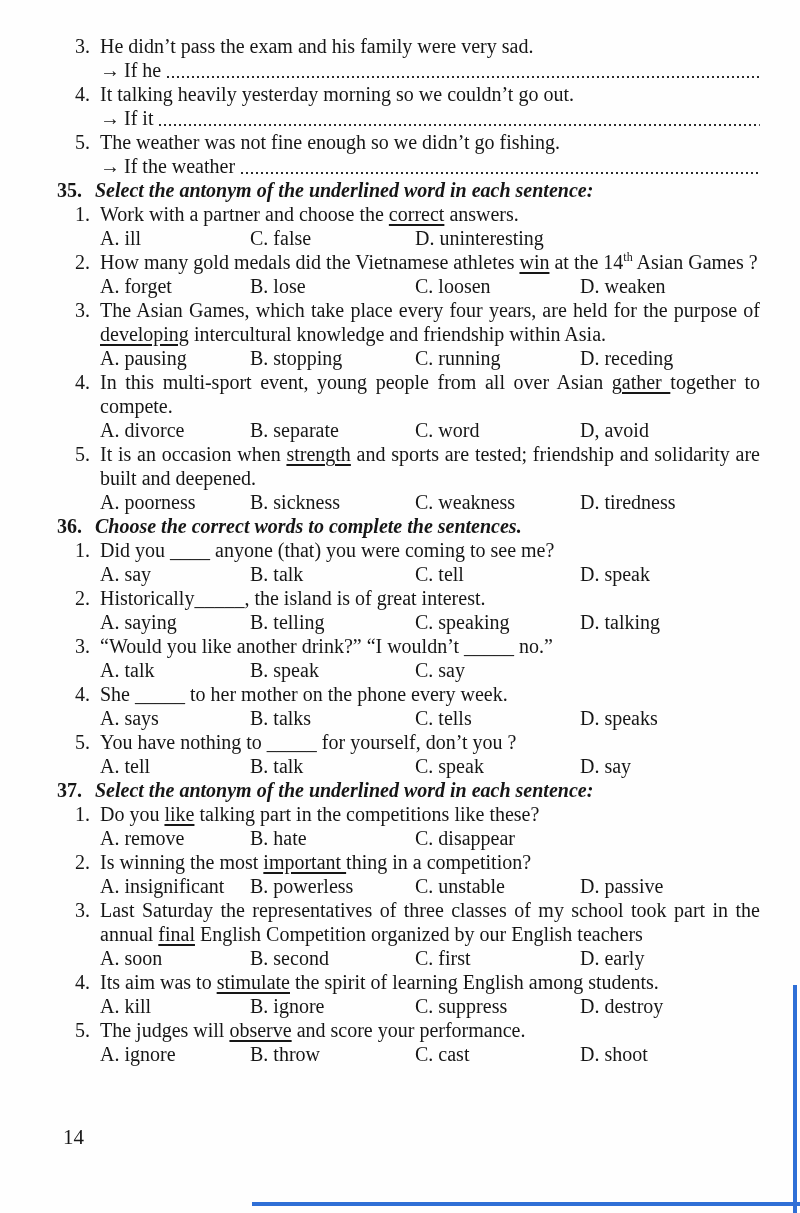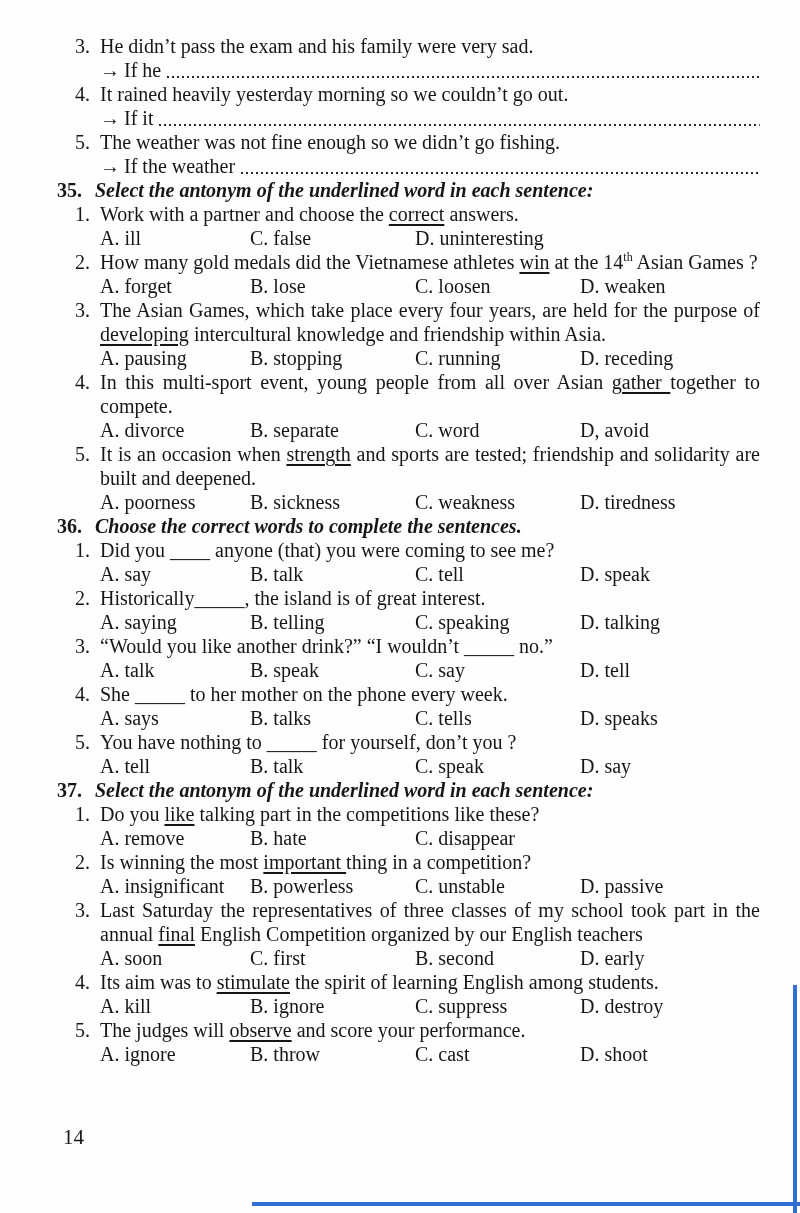--- a/index.html
+++ b/index.html
@@ -77,21 +77,21 @@
           <span class="q-num">3.</span>
           <div class="q-body"><span>He didn’t pass the exam and his family were very sad.</span></div>
         </div>
         <div class="arrow-line">
           <span class="arrow-glyph">→</span>
           <span>If he</span>
           <div class="dots"></div>
         </div>
         <div class="question-row">
           <span class="q-num">4.</span>
-          <div class="q-body"><span>It rained heavily yesterday morning so we couldn’t go out.</span></div>
+          <div class="q-body"><span>It talking heavily yesterday morning so we couldn’t go out.</span></div>
         </div>
         <div class="arrow-line">
           <span class="arrow-glyph">→</span>
           <span>If it</span>
           <div class="dots"></div>
         </div>
         <div class="question-row">
           <span class="q-num">5.</span>
           <div class="q-body"><span>The weather was not fine enough so we didn’t go fishing.</span></div>
         </div>
@@ -180,21 +180,20 @@
           <span class="opt">D. talking</span>
         </div>
         <div class="question-row">
           <span class="q-num">3.</span>
           <div class="q-body"><span>“Would you like another drink?” “I wouldn’t _____ no.”</span></div>
         </div>
         <div class="options-row">
           <span class="opt">A. talk</span>
           <span class="opt">B. speak</span>
           <span class="opt">C. say</span>
-          <span class="opt">D. tell</span>
         </div>
         <div class="question-row">
           <span class="q-num">4.</span>
           <div class="q-body"><span>She _____ to her mother on the phone every week.</span></div>
         </div>
         <div class="options-row">
           <span class="opt">A. says</span>
           <span class="opt">B. talks</span>
           <span class="opt">C. tells</span>
           <span class="opt">D. speaks</span>
@@ -231,22 +230,22 @@
           <span class="opt">B. powerless</span>
           <span class="opt">C. unstable</span>
           <span class="opt">D. passive</span>
         </div>
         <div class="question-row">
           <span class="q-num">3.</span>
           <div class="q-body"><span>Last Saturday the representatives of three classes of my school took part in the annual </span><span class="u">final</span><span> English Competition organized by our English teachers</span></div>
         </div>
         <div class="options-row">
           <span class="opt">A. soon</span>
+          <span class="opt">B. second</span>
           <span class="opt">C. first</span>
-          <span class="opt">B. second</span>
           <span class="opt">D. early</span>
         </div>
         <div class="question-row">
           <span class="q-num">4.</span>
           <div class="q-body"><span>Its aim was to </span><span class="u">stimulate</span><span> the spirit of learning English among students.</span></div>
         </div>
         <div class="options-row">
           <span class="opt">A. kill</span>
           <span class="opt">B. ignore</span>
           <span class="opt">C. suppress</span>

